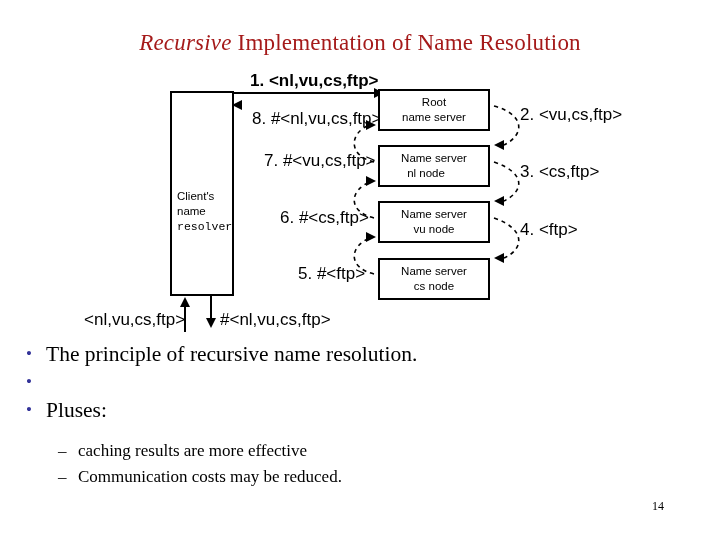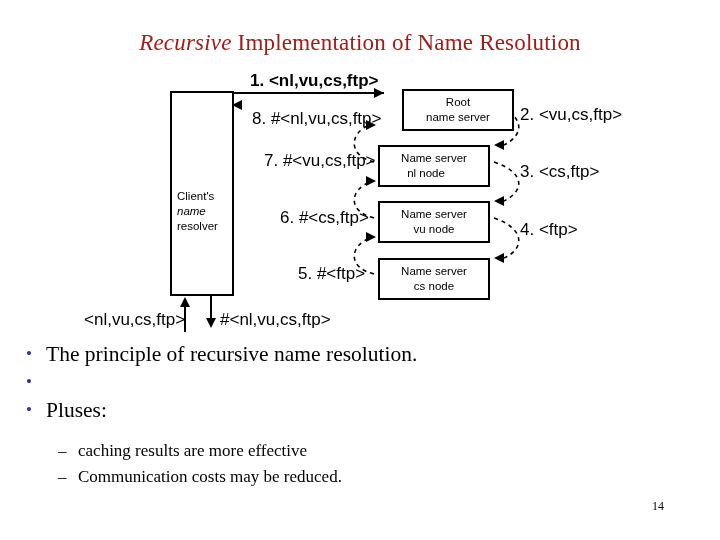--- a/index.html
+++ b/index.html
@@ -219,25 +219,25 @@
   <div class="lbl" style="left:520px; top:42px;">2. &lt;vu,cs,ftp&gt;</div>
   <div class="lbl" style="left:520px; top:99px;">3. &lt;cs,ftp&gt;</div>
   <div class="lbl" style="left:520px; top:157px;">4. &lt;ftp&gt;</div>
 
   <div class="arw left" style="left:494px; top:74px;"></div>
   <div class="arw left" style="left:494px; top:130px;"></div>
   <div class="arw left" style="left:494px; top:187px;"></div>
 
   <div class="client-box">
     <div class="boxtext left" style="left:5px; top:96px;">Client's</div>
-    <div class="boxtext left" style="left:5px; top:111px;font-style:italic;">name</div>
-    <div class="boxtext left" style="left:5px; top:126px;">resolver</div>
-  </div>
-
-  <div class="srv-box" style="top:23px; height:42px;margin-left:24px;">
+    <div class="boxtext left" style="left:5px; top:111px;">name</div>
+    <div class="boxtext left" style="left:5px; top:126px;font-family:Liberation Mono, monospace;">resolver</div>
+  </div>
+
+  <div class="srv-box" style="top:23px; height:42px;">
     <div class="boxtext" style="left:0; top:4px; width:108px;">Root</div>
     <div class="boxtext" style="left:0; top:19px; width:108px;">name server</div>
   </div>
 
   <div class="srv-box" style="top:79px; height:42px;">
     <div class="boxtext" style="left:0; top:4px; width:108px;">Name server</div>
     <div class="boxtext" style="left:0; top:19px; width:92px;">nl node</div>
   </div>
 
   <div class="srv-box" style="top:135px; height:42px;">

